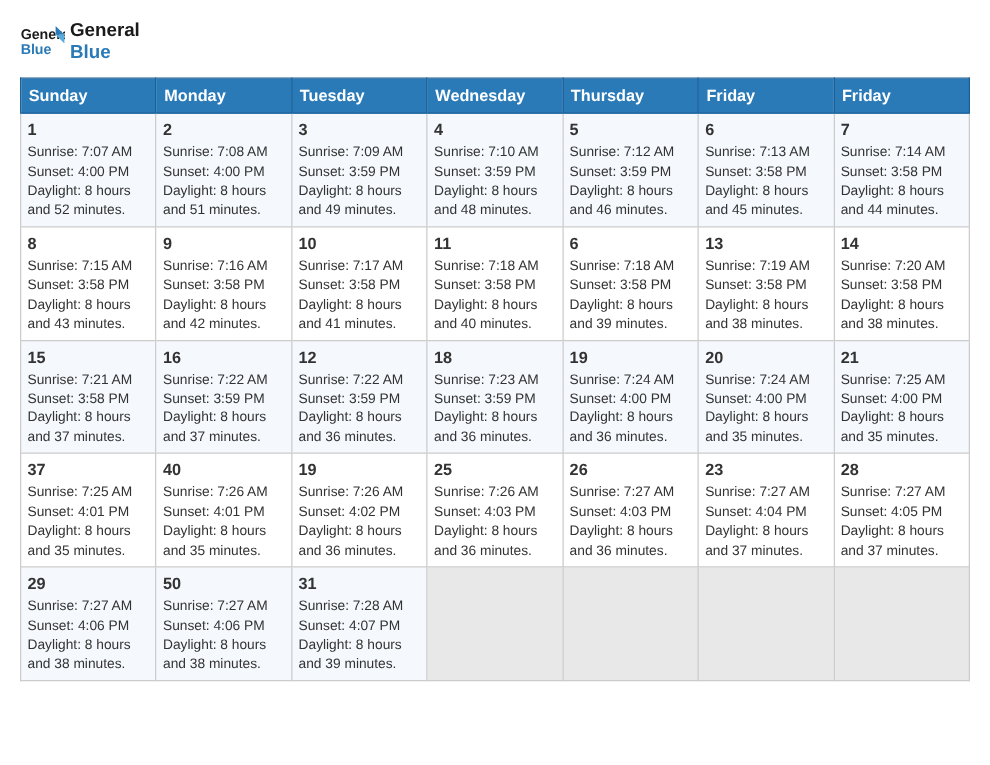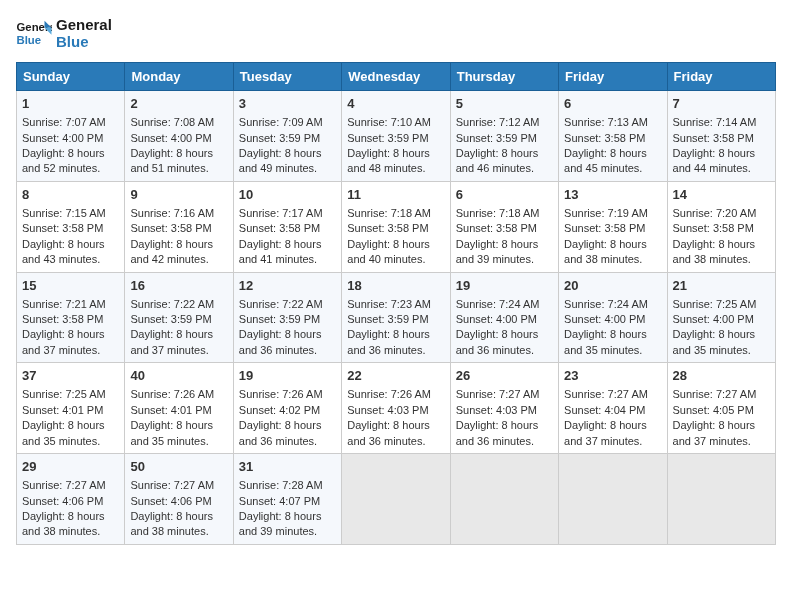--- a/index.html
+++ b/index.html
@@ -143,21 +143,21 @@
         <td><span class="day-num">12</span><span class="day-info">Sunrise: 7:22 AM<br>Sunset: 3:59 PM<br>Daylight: 8 hours and 36 minutes.</span></td>
         <td><span class="day-num">18</span><span class="day-info">Sunrise: 7:23 AM<br>Sunset: 3:59 PM<br>Daylight: 8 hours and 36 minutes.</span></td>
         <td><span class="day-num">19</span><span class="day-info">Sunrise: 7:24 AM<br>Sunset: 4:00 PM<br>Daylight: 8 hours and 36 minutes.</span></td>
         <td><span class="day-num">20</span><span class="day-info">Sunrise: 7:24 AM<br>Sunset: 4:00 PM<br>Daylight: 8 hours and 35 minutes.</span></td>
         <td><span class="day-num">21</span><span class="day-info">Sunrise: 7:25 AM<br>Sunset: 4:00 PM<br>Daylight: 8 hours and 35 minutes.</span></td>
       </tr>
       <tr>
         <td><span class="day-num">37</span><span class="day-info">Sunrise: 7:25 AM<br>Sunset: 4:01 PM<br>Daylight: 8 hours and 35 minutes.</span></td>
         <td><span class="day-num">40</span><span class="day-info">Sunrise: 7:26 AM<br>Sunset: 4:01 PM<br>Daylight: 8 hours and 35 minutes.</span></td>
         <td><span class="day-num">19</span><span class="day-info">Sunrise: 7:26 AM<br>Sunset: 4:02 PM<br>Daylight: 8 hours and 36 minutes.</span></td>
-        <td><span class="day-num">22</span><span class="day-info">Sunrise: 7:26 AM<br>Sunset: 4:03 PM<br>Daylight: 8 hours and 36 minutes.</span></td>
+        <td><span class="day-num">25</span><span class="day-info">Sunrise: 7:26 AM<br>Sunset: 4:03 PM<br>Daylight: 8 hours and 36 minutes.</span></td>
         <td><span class="day-num">26</span><span class="day-info">Sunrise: 7:27 AM<br>Sunset: 4:03 PM<br>Daylight: 8 hours and 36 minutes.</span></td>
         <td><span class="day-num">23</span><span class="day-info">Sunrise: 7:27 AM<br>Sunset: 4:04 PM<br>Daylight: 8 hours and 37 minutes.</span></td>
         <td><span class="day-num">28</span><span class="day-info">Sunrise: 7:27 AM<br>Sunset: 4:05 PM<br>Daylight: 8 hours and 37 minutes.</span></td>
       </tr>
       <tr>
         <td><span class="day-num">29</span><span class="day-info">Sunrise: 7:27 AM<br>Sunset: 4:06 PM<br>Daylight: 8 hours and 38 minutes.</span></td>
         <td><span class="day-num">50</span><span class="day-info">Sunrise: 7:27 AM<br>Sunset: 4:06 PM<br>Daylight: 8 hours and 38 minutes.</span></td>
         <td><span class="day-num">31</span><span class="day-info">Sunrise: 7:28 AM<br>Sunset: 4:07 PM<br>Daylight: 8 hours and 39 minutes.</span></td>
         <td class="empty"></td>
         <td class="empty"></td>

